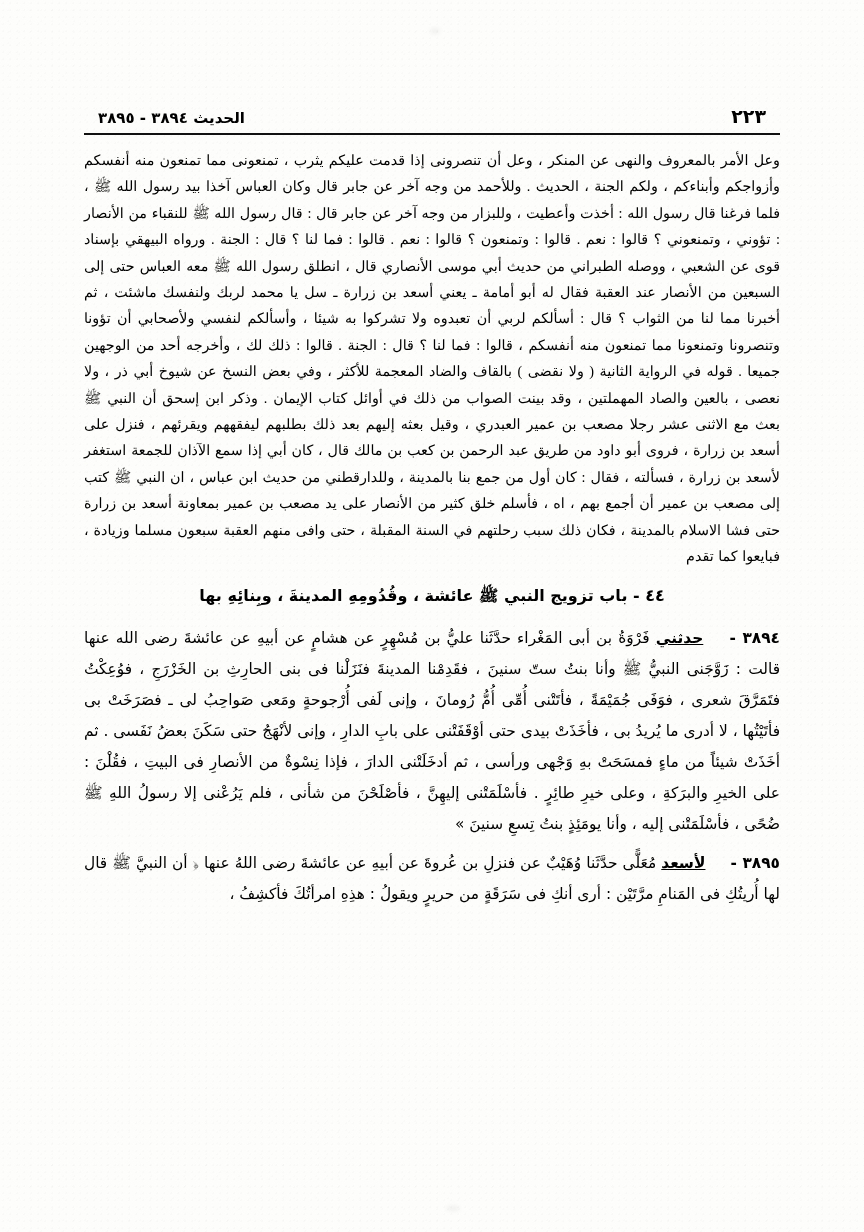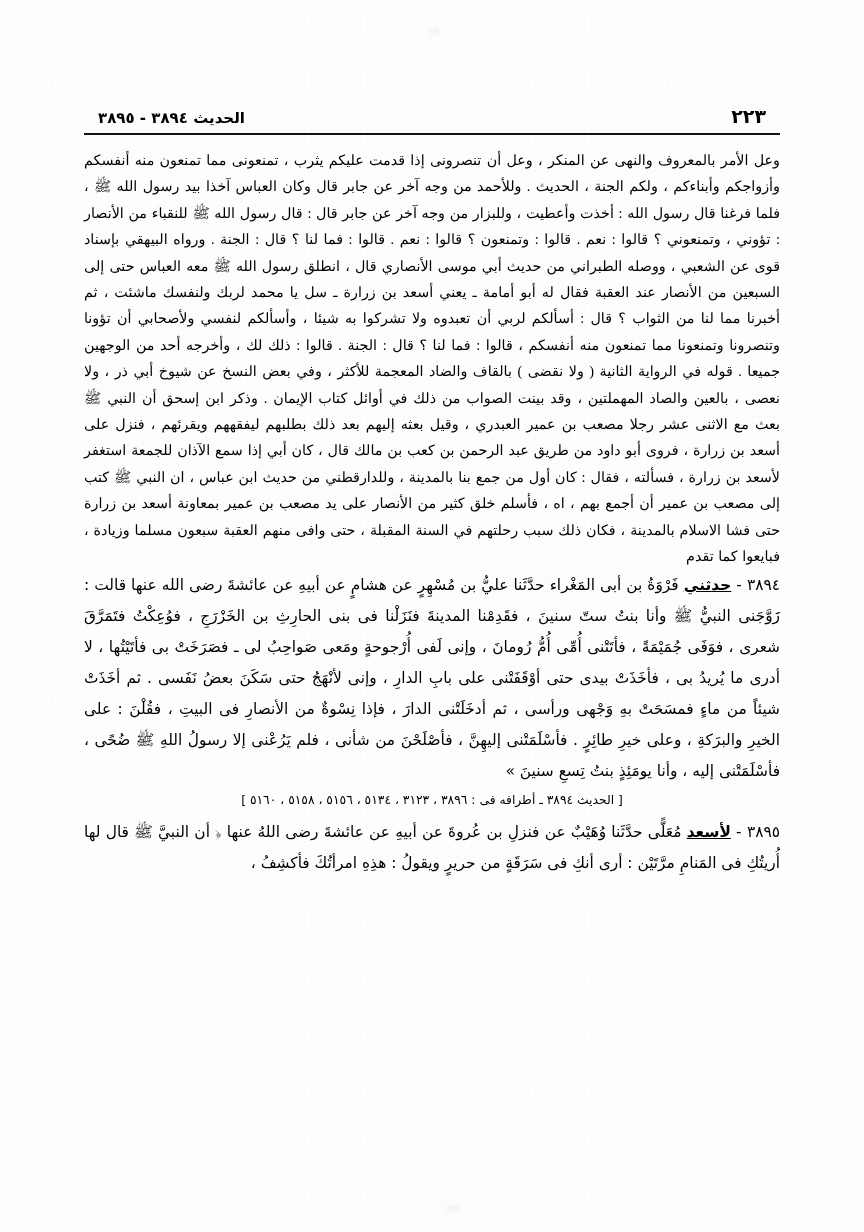--- a/index.html
+++ b/index.html
@@ -72,21 +72,22 @@
     margin: 16px 0 14px 0;
     letter-spacing: .3px;
   }
   .hadith {
     font-size: 15.4px;
     line-height: 31px;
     text-align: justify;
     margin-bottom: 6px;
   }
   .hadith .num {
-    font-weight: normal;
+    font-weight: bold;
+    margin-left: 20px;
   }
   .hadith .hd {
     font-weight: bold;
     text-decoration: underline;
   }
   .refline {
     font-size: 12.3px;
     text-align: center;
     margin: 4px 0 10px 0;
     letter-spacing: .2px;
@@ -112,28 +113,28 @@
     <div class="header-row">
       <span class="pageno">٢٢٣</span>
       <span>الحديث ٣٨٩٤ - ٣٨٩٥</span>
     </div>
     <div class="rule"></div>
 
     <div class="body-text">
       <p>وعل الأمر بالمعروف والنهى عن المنكر ، وعل أن تنصرونى إذا قدمت عليكم يثرب ، تمنعونى مما تمنعون منه أنفسكم وأزواجكم وأبناءكم ، ولكم الجنة ، الحديث . وللأحمد من وجه آخر عن جابر قال وكان العباس آخذا بيد رسول الله ﷺ ، فلما فرغنا قال رسول الله : أخذت وأعطيت ، وللبزار من وجه آخر عن جابر قال : قال رسول الله ﷺ للنقباء من الأنصار : تؤوني ، وتمنعوني ؟ قالوا : نعم . قالوا : وتمنعون ؟ قالوا : نعم . قالوا : فما لنا ؟ قال : الجنة . ورواه البيهقي بإسناد قوى عن الشعبي ، ووصله الطبراني من حديث أبي موسى الأنصاري قال ، انطلق رسول الله ﷺ معه العباس حتى إلى السبعين من الأنصار عند العقبة فقال له أبو أمامة ـ يعني أسعد بن زرارة ـ سل يا محمد لربك ولنفسك ماشئت ، ثم أخبرنا مما لنا من الثواب ؟ قال : أسألكم لربي أن تعبدوه ولا تشركوا به شيئا ، وأسألكم لنفسي ولأصحابي أن تؤونا وتنصرونا وتمنعونا مما تمنعون منه أنفسكم ، قالوا : فما لنا ؟ قال : الجنة . قالوا : ذلك لك ، وأخرجه أحد من الوجهين جميعا . قوله في الرواية الثانية ( ولا نقضى ) بالقاف والضاد المعجمة للأكثر ، وفي بعض النسخ عن شيوخ أبي ذر ، ولا نعصى ، بالعين والصاد المهملتين ، وقد بينت الصواب من ذلك في أوائل كتاب الإيمان . وذكر ابن إسحق أن النبي ﷺ بعث مع الاثنى عشر رجلا مصعب بن عمير العبدري ، وقيل بعثه إليهم بعد ذلك بطلبهم ليفقههم ويقرئهم ، فنزل على أسعد بن زرارة ، فروى أبو داود من طريق عبد الرحمن بن كعب بن مالك قال ، كان أبي إذا سمع الآذان للجمعة استغفر لأسعد بن زرارة ، فسألته ، فقال : كان أول من جمع بنا بالمدينة ، وللدارقطني من حديث ابن عباس ، ان النبي ﷺ كتب إلى مصعب بن عمير أن أجمع بهم ، اه ، فأسلم خلق كثير من الأنصار على يد مصعب بن عمير بمعاونة أسعد بن زرارة حتى فشا الاسلام بالمدينة ، فكان ذلك سبب رحلتهم في السنة المقبلة ، حتى وافى منهم العقبة سبعون مسلما وزيادة ، فبايعوا كما تقدم</p>
     </div>
 
+    <div class="chapter">٤٤ - باب تزويج النبي ﷺ عائشة ، وقُدُومِهِ المدينةَ ، وبِنائِهِ بها</div>
 
     <div class="hadith">
       <span class="num">٣٨٩٤ -</span>
       <span class="hd">حدثني</span>
       <span>فَرْوَةُ بن أبى المَغْراء حدَّثَنا عليُّ بن مُسْهِرٍ عن هشامٍ عن أبيهِ عن عائشةَ رضى الله عنها قالت : زَوَّجَنى النبيُّ ﷺ وأنا بنتُ ستّ سنينَ ، فقَدِمْنا المدينةَ فنَزَلْنا فى بنى الحارِثِ بن الخَزْرَجِ ، فوُعِكْتُ فتَمَرَّقَ شعرى ، فوَفَى جُمَيْمَةً ، فأتَتْنى أُمِّى أُمُّ رُومانَ ، وإنى لَفى أُرْجوحةٍ ومَعى صَواحِبُ لى ـ فصَرَخَتْ بى فأتَيْتُها ، لا أدرى ما يُريدُ بى ، فأخَذَتْ بيدى حتى أوْقَفَتْنى على بابِ الدارِ ، وإنى لأنْهَجُ حتى سَكَنَ بعضُ نَفَسى . ثم أخَذَتْ شيئاً من ماءٍ فمسَحَتْ بهِ وَجْهى ورأسى ، ثم أدخَلَتْنى الدارَ ، فإذا نِسْوةٌ من الأنصارِ فى البيتِ ، فقُلْنَ : على الخيرِ والبرَكةِ ، وعلى خيرِ طائِرٍ . فأسْلَمَتْنى إليهِنَّ ، فأصْلَحْنَ من شأنى ، فلم يَرُعْنى إلا رسولُ اللهِ ﷺ ضُحًى ، فأسْلَمَتْنى إليه ، وأنا يومَئِذٍ بنتُ تِسعِ سنينَ »</span>
     </div>
 
-    <div class="refline">[ الحديث ٣٨٩٤ ـ أطرافه فى : ٣٨٩٦ ، ٣١٢٣ ، ٥١٣٤ ، ٥١٥٦ ، ٥١٥٨ ، ٥١٦٠ ]</div>
 
     <div class="hadith last-block">
       <span class="num">٣٨٩٥ -</span>
       <span class="hd">لأسعد</span>
       <span>مُعَلًّى حدَّثَنا وُهَيْبٌ عن فنزلِ بن عُروةَ عن أبيهِ عن عائشةَ رضى اللهُ عنها ﴿ أن النبيَّ ﷺ قال لها أُريتُكِ فى المَنامِ مرَّتَيْن : أرى أنكِ فى سَرَقَةٍ من حريرٍ ويقولُ : هذِهِ امرأتُكَ فأكشِفُ ،</span>
     </div>
 
   </div>
 
   <div class="smear" style="left:430px; top:28px; width:10px; height:6px;"></div>

